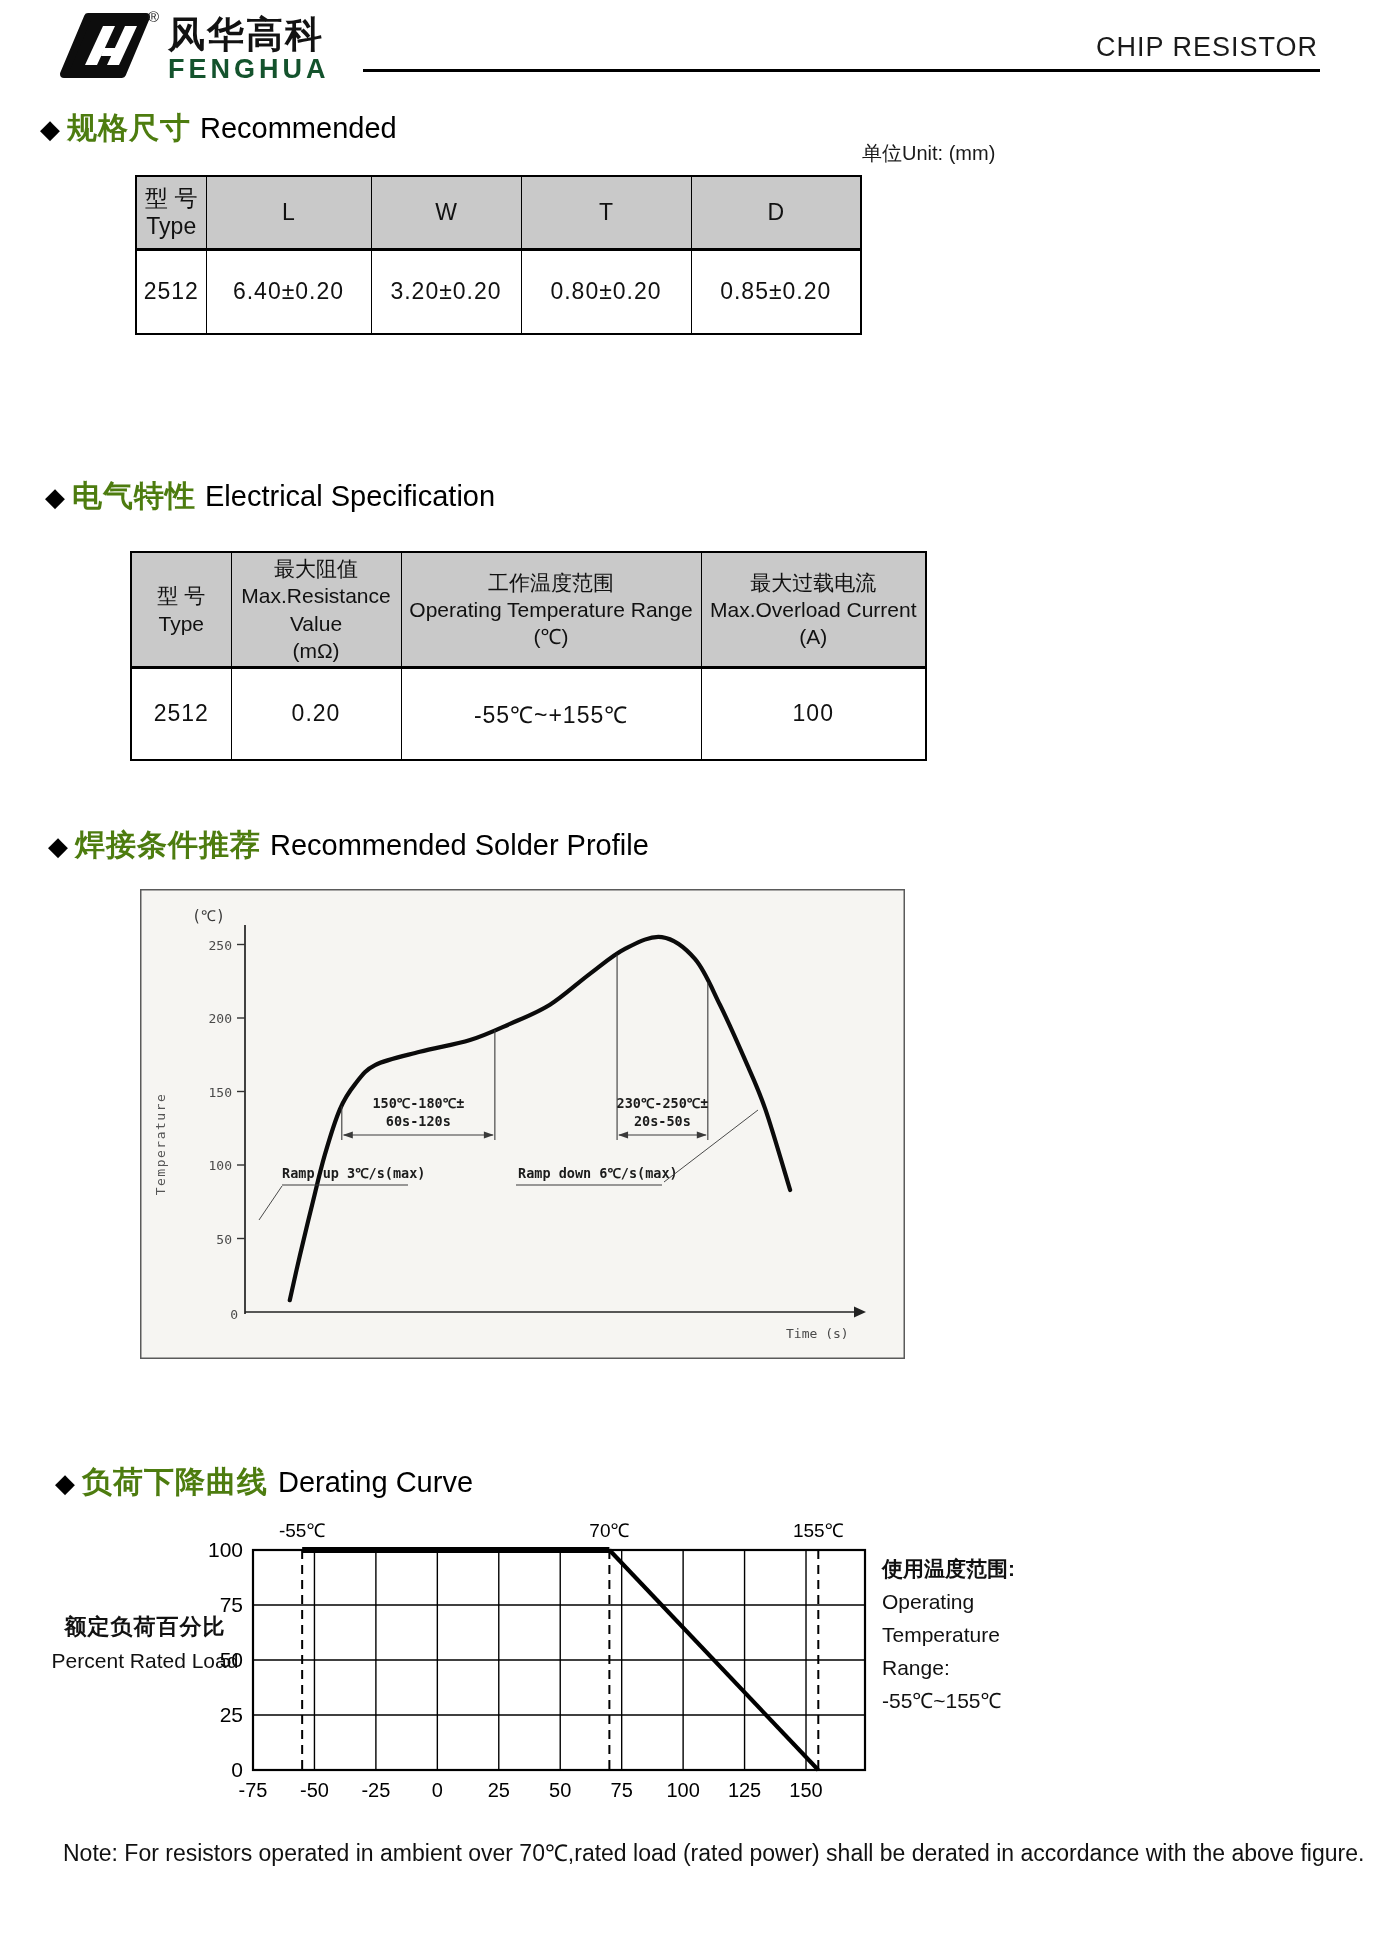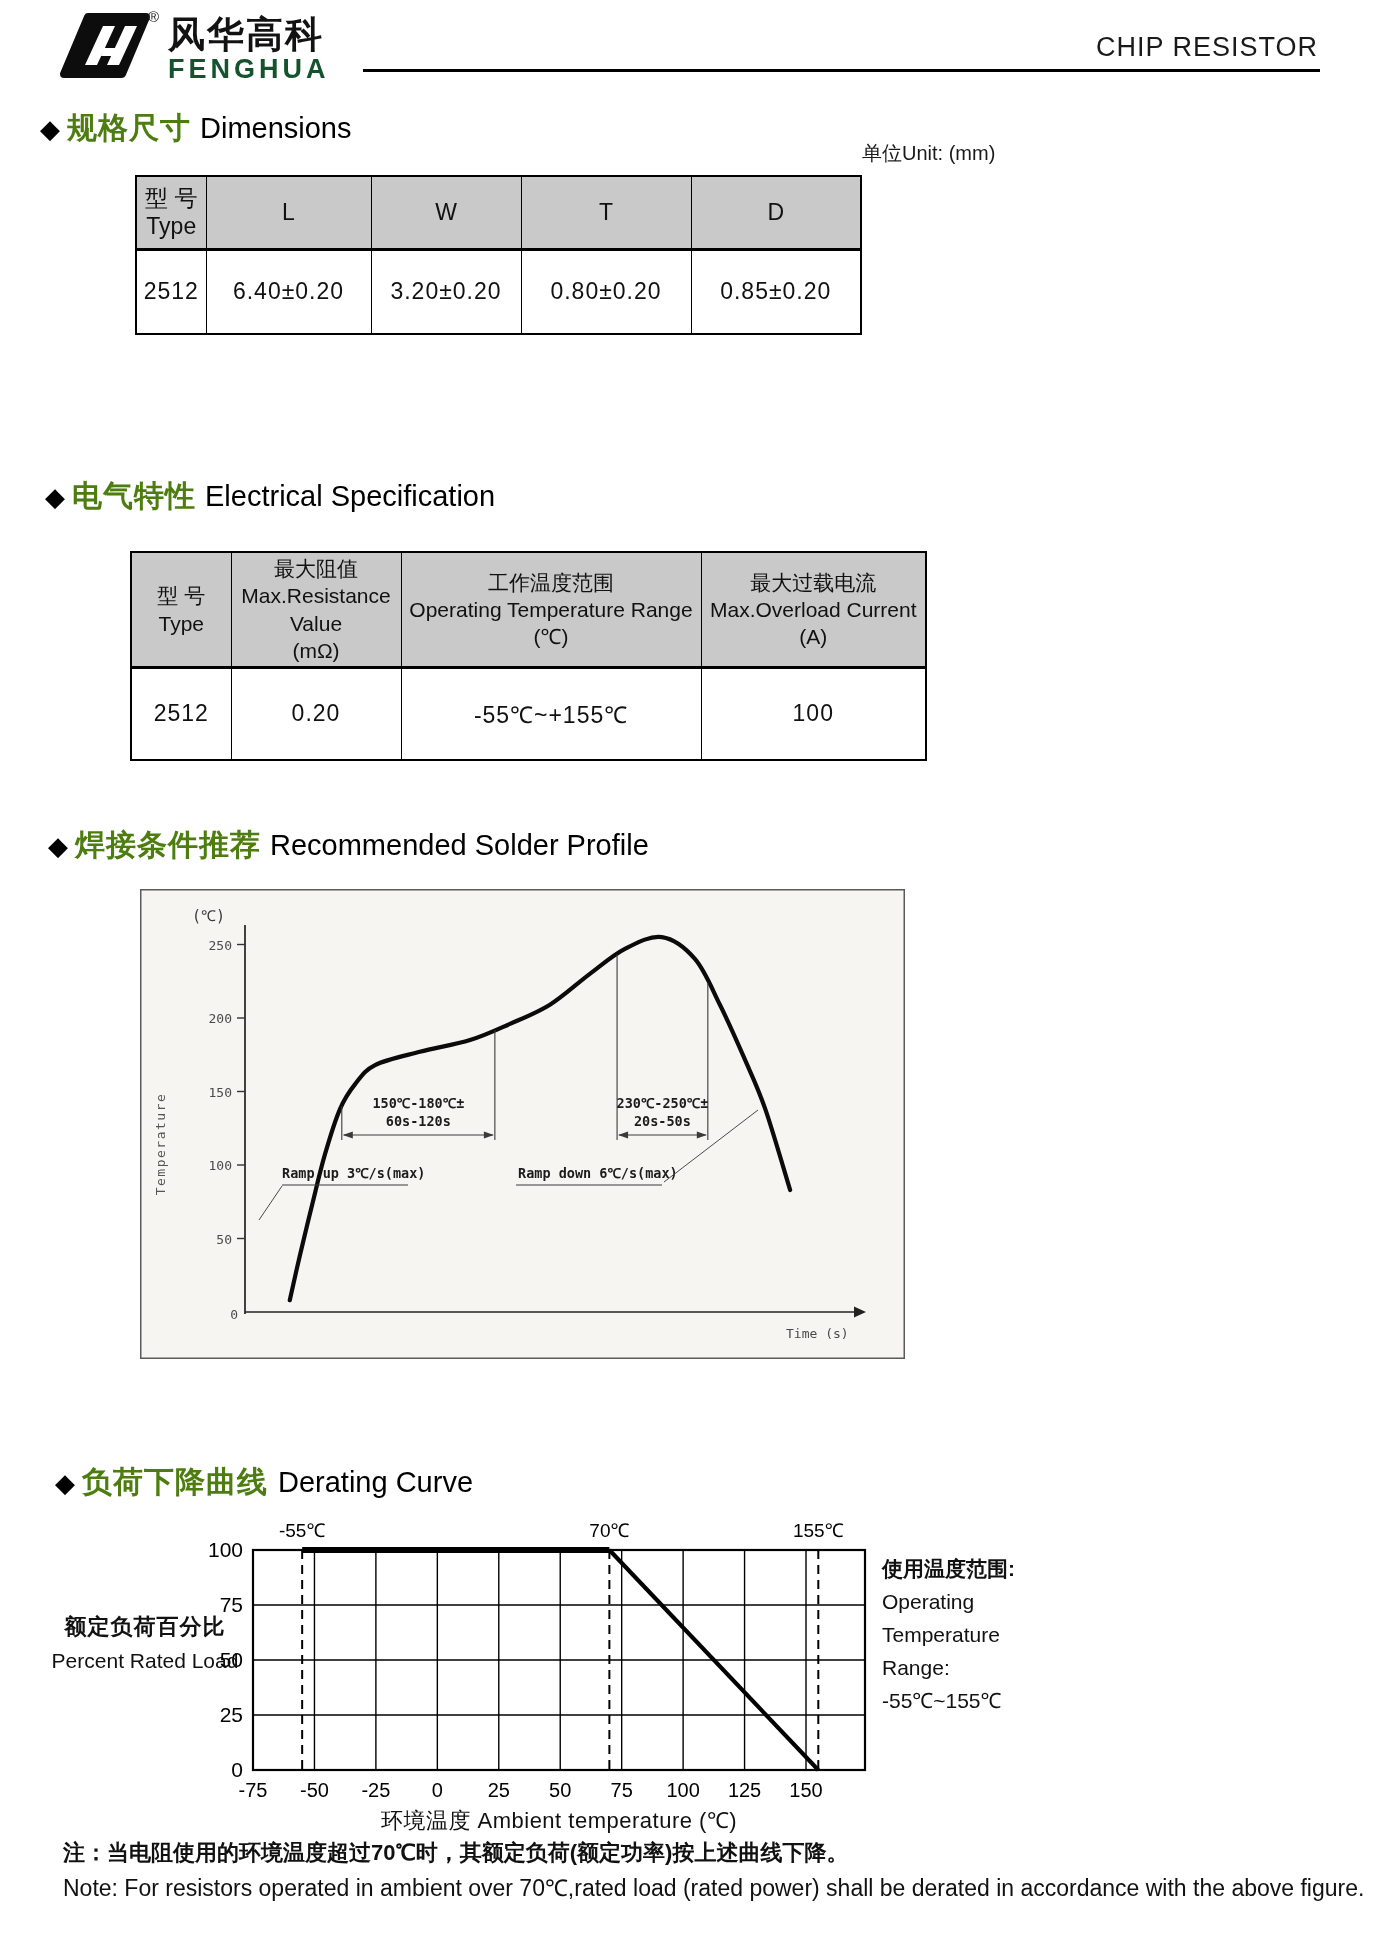--- a/index.html
+++ b/index.html
@@ -61,21 +61,21 @@
   <div class="abs" style="left:168px;top:16px;">
     <div class="brand-zh">风华高科</div>
     <div class="brand-en">FENGHUA</div>
   </div>
   <div class="abs doc-title" style="right:71px;top:32px;">CHIP RESISTOR</div>
   <div class="abs header-rule" style="left:363px;top:69px;width:957px;"></div>
 
   <div class="abs h" style="left:40px;top:108px;">
     <span class="diamond">◆</span>
     <span class="hzh">规格尺寸</span>
-    <span class="hen">Dimensions</span>
+    <span class="hen">Recommended</span>
   </div>
   <div class="abs unit-note" style="left:862px;top:140px;">单位Unit: (mm)</div>
 
   <div class="abs" style="left:135px;top:175px;width:725px;">
     <table class="spec t1">
       <colgroup>
           <col style="width:70px">
           <col style="width:165px">
           <col style="width:150px">
           <col style="width:170px">
@@ -244,20 +244,18 @@
   </div>
 
   <div class="abs side-note" style="left:882px;top:1552px;width:240px;">
     <div class="zh">使用温度范围:</div>
     <div>Operating</div>
     <div>Temperature</div>
     <div>Range:</div>
     <div>-55℃~155℃</div>
   </div>
 
-  <div class="abs xtitle" style="left:259px;top:1804px;width:600px;">环境温度 Ambient temperature (℃)</div>
 
   <div class="abs notes" style="left:63px;top:1838px;width:1310px;">
-    <div class="note-zh">注：当电阻使用的环境温度超过70℃时，其额定负荷(额定功率)按上述曲线下降。</div>
     <div class="note-en">Note: For resistors operated in ambient over 70℃,rated  load (rated power) shall be derated in accordance with the above figure.</div>
   </div>
 
 </div>
 
 </body></html>

